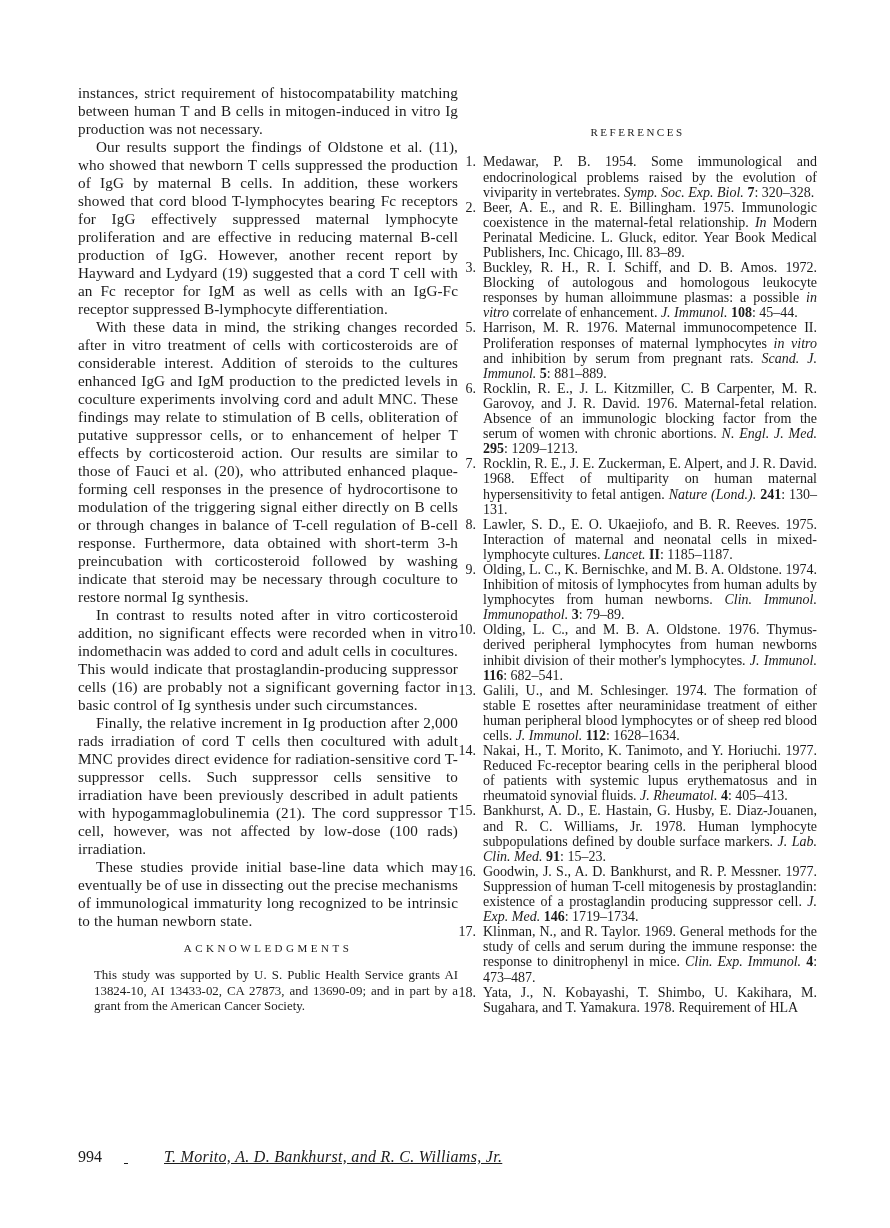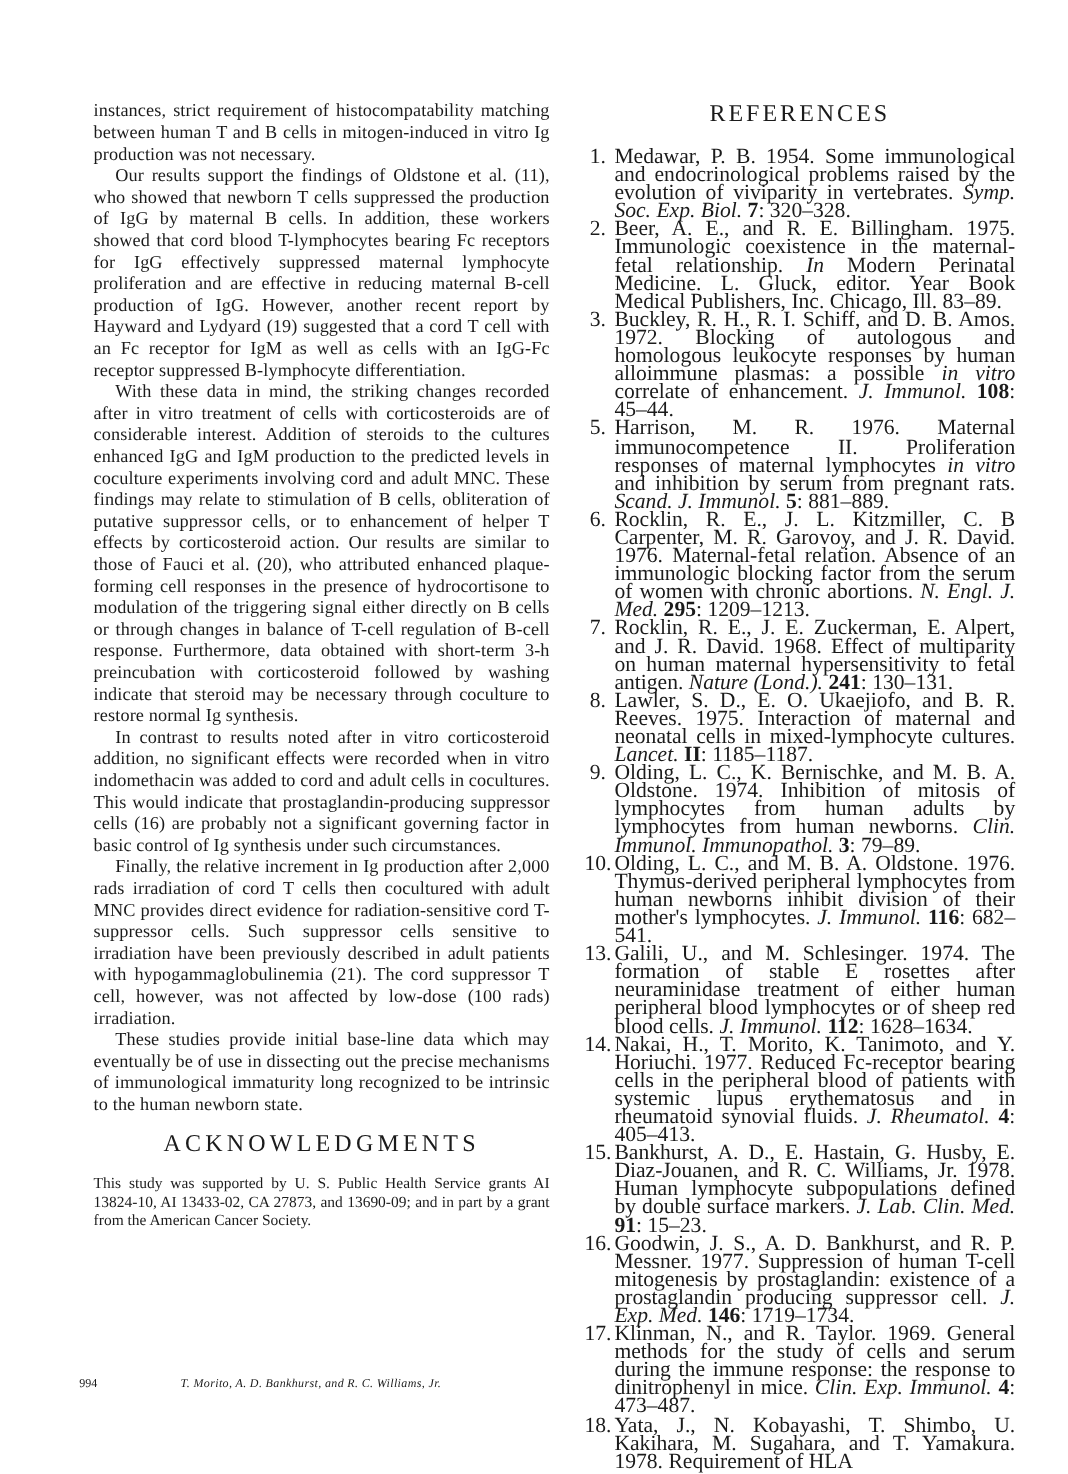--- a/index.html
+++ b/index.html
@@ -14,62 +14,62 @@
     font-family: "Liberation Serif", "DejaVu Serif", serif;
     color: #1b1b1b;
     -webkit-font-smoothing: antialiased;
   }
   .content {
     position: absolute;
     left: 78px;
     top: 84px;
     width: 768px;
     display: flex;
-    gap: 29px;
+    align-items: flex-end;
   }
   .col-left { width: 380px; }
   .col-right { width: 359px; }
 
   
   .para {
     margin: 0;
     font-size: 15.2px;
     line-height: 18px;
     text-align: justify;
     text-indent: 18px;
     letter-spacing: 0.1px;
   }
   .para.no-indent { text-indent: 0; }
 
   
   .sec-heading {
     margin: 0;
     text-align: center;
-    font-size: 20px;
+    font-size: 11px;
     font-weight: normal;
     letter-spacing: 3.5px;
   }
   .ack-heading { margin-top: 12px; }
   .ack-text {
-    margin: 14px 0 0 0;
+    margin: 14px 0 0 16px;
     font-size: 12.9px;
     line-height: 15.6px;
     text-align: justify;
     font-weight: bold;
     font-weight: normal;
   }
   .ack-text { font-family: "Liberation Serif", "DejaVu Serif", serif; }
 
   
   .refs-heading {
     letter-spacing: 2.5px;
     margin-bottom: 16px;
   }
   .refs {
-    font-size: 18px;
+    font-size: 14px;
     line-height: 15.1px;
     text-align: justify;
   }
   .ref {
     padding-left: 25px;
     text-indent: -25px;
     margin: 0;
   }
   .ref .num {
     display: inline-block;
@@ -77,24 +77,25 @@
     text-align: right;
     margin-right: 7px;
     text-indent: 0;
   }
   .it { font-style: italic; }
   .bd { font-weight: bold; }
 
   
   .footer {
     position: absolute;
-    left: 66px;
+    left: 78px;
     top: 1148px;
     width: 768px;
-    font-size: 10px;
+    font-size: 16px;
+    text-decoration: underline;
   }
   .footer .page-num {
     display: inline-block;
     width: 46px;
   }
   .footer .authors {
     font-style: italic;
     margin-left: 36px;
     letter-spacing: 0.3px;
   }

